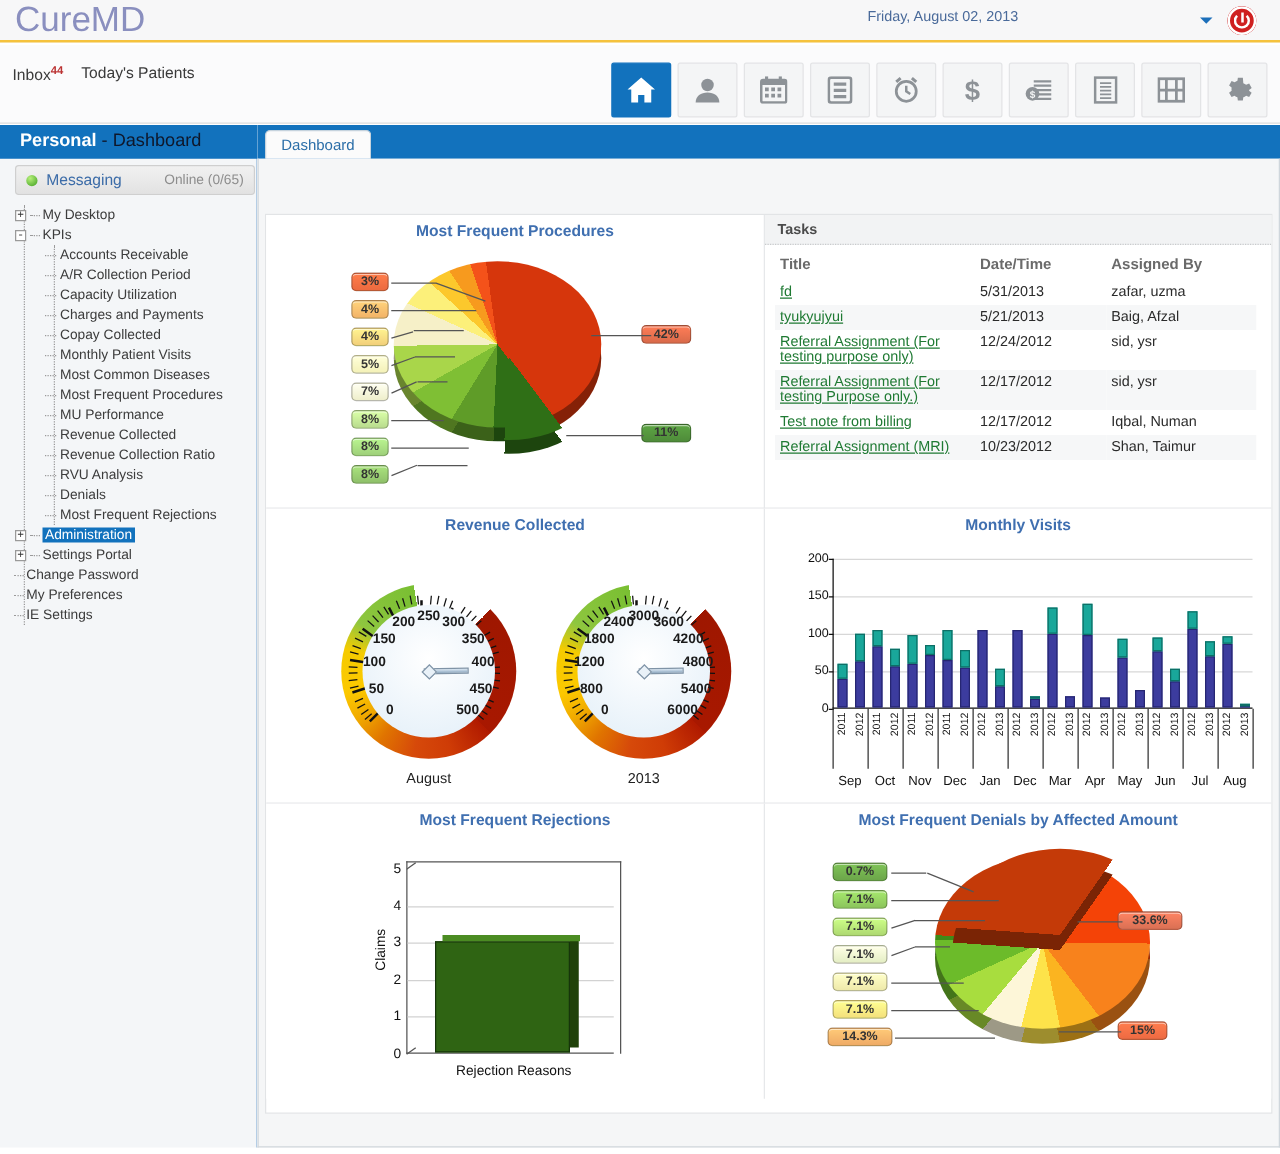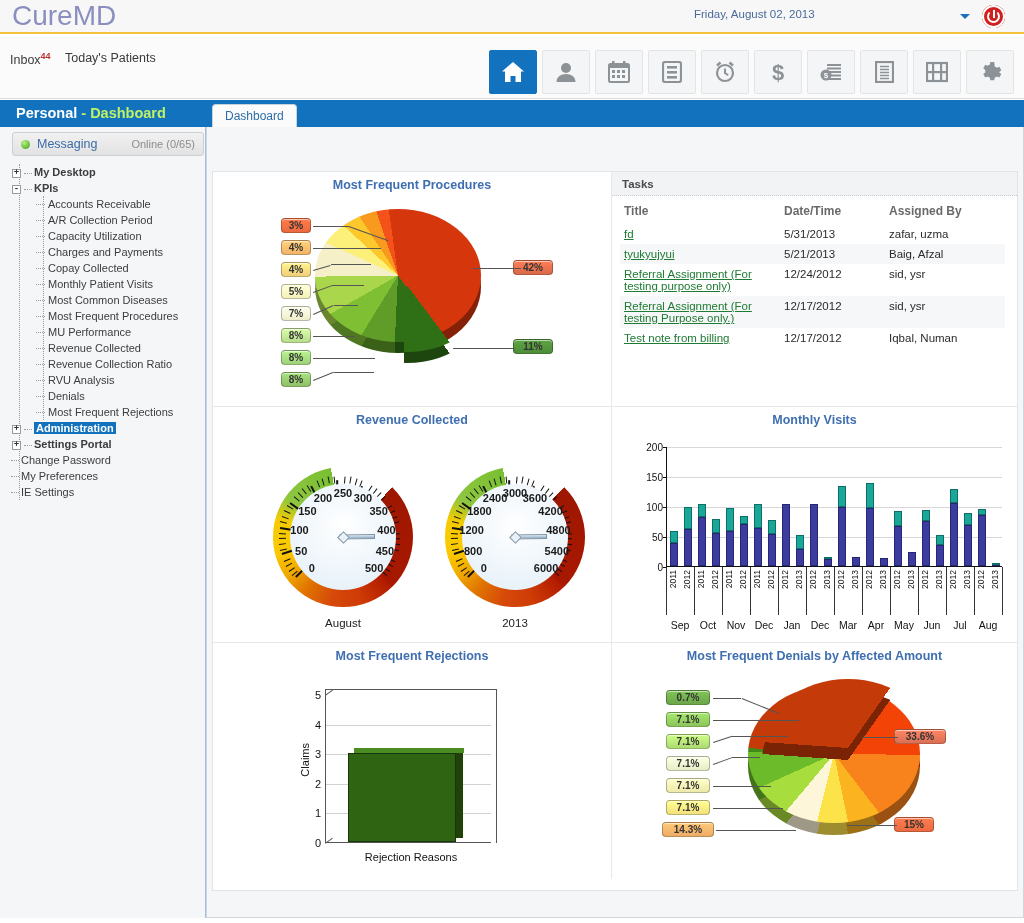--- a/index.html
+++ b/index.html
@@ -74,21 +74,21 @@
   .sidebar {
     position:absolute; left:0; top:100px; width:206px; height:818px;
     background:#f4f6f8; border-right:1px solid #9fc0de;
   }
   .sb-header {
     position:absolute; left:0; top:0; width:206px; height:27px;
     background:#1272bd; color:#fff; font-size:14.5px;
     padding-left:16px; line-height:27px;
   }
   .sb-header b { font-weight:bold; }
-  .sb-header span { color:#bef264; font-weight:bold; }
+  .sb-header span { color:#0f172a; font-weight:normal; }
 
   .msgbar {
     position:absolute; left:12px; top:32px; width:192px; height:24px;
     background:linear-gradient(#f1f1f1,#e2e2e2);
     border:1px solid #cfcfcf; border-radius:3px;
     display:flex; align-items:center; padding:0 8px;
   }
   .msgdot { width:9px;height:9px;border-radius:50%;
     background:radial-gradient(circle at 35% 30%, #b6f07a, #3d9e1e);
     margin-right:7px; }
@@ -96,21 +96,21 @@
   .msgstate { margin-left:auto; font-size:11px; color:#8d8d8d; }
 
   .tree { position:absolute; left:8px; top:64px; width:198px; font-size:11px; color:#3c3c3c; }
   .tnode { position:relative; height:16px; line-height:16px; white-space:nowrap; }
   .tnode .exp {
     display:inline-block; width:9px;height:9px; line-height:7px; text-align:center;
     border:1px solid #9a9a9a; background:#fff; font-size:9px; color:#333;
     margin-right:3px; vertical-align:middle; font-family:"Liberation Mono", monospace;
   }
   .tnode .dash { display:inline-block; width:8px; border-top:1px dotted #9a9a9a; vertical-align:middle; margin-right:2px;}
-  .tnode.lvl0 { padding-left:4px; font-weight:bold; }
+  .tnode.lvl0 { padding-left:4px; font-weight:normal; }
   .tnode.lvl1 { padding-left:40px; font-weight:normal; }
   .tnode.leaf0 { padding-left:13px; font-weight:normal; }
   .tnode.lvl1::before {
     content:""; position:absolute; left:28px; top:8px; width:9px; border-top:1px dotted #9a9a9a;
   }
   .tnode.leaf0::before {
     content:""; position:absolute; left:3px; top:8px; width:8px; border-top:1px dotted #9a9a9a;
   }
   .tree-vline { position:absolute; left:11px; top:0px; bottom:0; border-left:1px dotted #9a9a9a; }
   .tree-vline2 { position:absolute; left:35px; border-left:1px dotted #9a9a9a; }
@@ -433,20 +433,25 @@
                 </tr>
                 <tr class="alt">
                   <td><a>Referral Assignment (For testing Purpose only.)</a></td>
                   <td>12/17/2012</td>
                   <td>sid, ysr</td>
                 </tr>
                 <tr>
                   <td><a>Test note from billing</a></td>
                   <td>12/17/2012</td>
                   <td>Iqbal, Numan</td>
+                </tr>
+                <tr class="alt">
+                  <td><a>Referral Assignment (MRI)</a></td>
+                  <td>10/23/2012</td>
+                  <td>Shan, Taimur</td>
                 </tr>
               </tbody>
           </table>
         </div>
 
         <div class="cell">
           <div class="ctitle">Revenue Collected</div>
           <div id="gauges">
               <div class="gauge" style="left: 60px; top: 60px;">
                 <div class="gface"></div>

